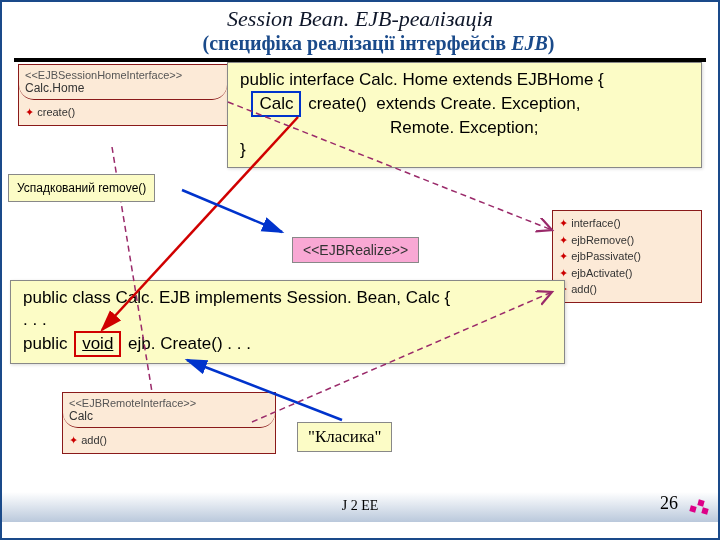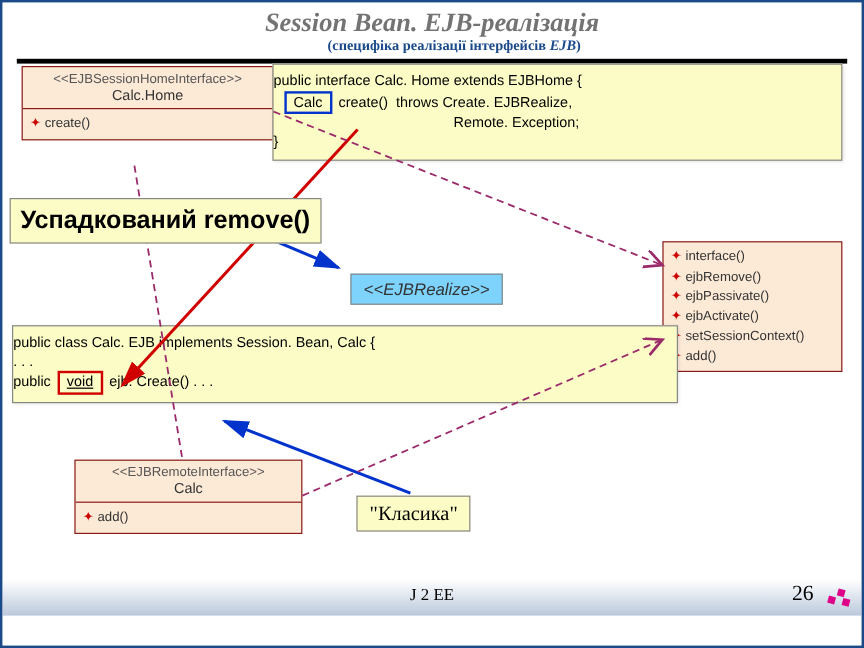--- a/index.html
+++ b/index.html
@@ -9,27 +9,27 @@
     font-family: "Times New Roman", serif;
     background: #fff;
     position: relative;
     overflow: hidden;
     border: 2px solid #1a4a8a;
   }
   .title {
     text-align: center;
     padding: 4px 0 0 0;
     font-size: 22px;
-    font-weight: bold;
+    font-weight: normal;
     font-style: italic;
-    color: #737373;
+    color: #0f172a;
   }
   .subtitle {
     text-align: center;
-    font-size: 12px;
+    font-size: 20px;
     font-weight: bold;
     color: #1a4a8a;
     line-height: 1.1;
     margin-left: 37px;
   }
   .subtitle .ejb {
     font-style: italic;
   }
   .hr-black {
     height: 4px;
@@ -46,44 +46,45 @@
     position: absolute;
     background: #fcead7;
     border: 1px solid #8a1a1a;
     font-family: Arial, sans-serif;
     font-size: 12px;
     color: #333;
   }
   .uml-box .uml-header {
     border-bottom: 1px solid #8a1a1a;
     padding: 4px 6px;
-    text-align: center;
+    text-align: left;
+    border-radius: 15px;
   }
   .uml-box .uml-body {
     padding: 4px 6px;
     font-size: 11px;
     line-height: 1.5;
   }
   .uml-box .meth::before {
     content: "✦";
     color: #c00;
     margin-right: 3px;
   }
   .uml-box .stereo {
     color: #555;
     font-size: 11px;
   }
   
   .code-box {
     position: absolute;
     background: #fcfcc6;
     border: 1px solid #888;
-    padding: 6px 0;
-    font-family: Arial, sans-serif;
-    font-size: 12px;
+    padding: 6px 12px;
+    font-family: Arial, sans-serif;
+    font-size: 17px;
     line-height: 1.3;
     z-index: 20;
     box-shadow: 1px 1px 3px rgba(0,0,0,0.15);
   }
   .boxed-red {
     display: inline-block;
     border: 2px solid #d00000;
     padding: 0 6px;
     margin: 0 2px;
     text-decoration: underline;
@@ -93,22 +94,22 @@
     border: 2px solid #0033cc;
     padding: 0 6px;
     margin: 0 2px;
   }
   
   .label-box {
     position: absolute;
     background: #fcfcc6;
     border: 1px solid #888;
     font-family: Arial, sans-serif;
-    font-size: 21px;
-    font-weight: bold;
+    font-size: 12px;
+    font-weight: normal;
     padding: 6px 8px;
     z-index: 30;
   }
   
   .classic-box {
     position: absolute;
     background: #fcfcc6;
     border: 1px solid #888;
     font-family: "Times New Roman", serif;
     font-size: 17px;
@@ -126,28 +127,27 @@
   }
   .footer-num {
     position: absolute;
     bottom: 8px;
     right: 40px;
     font-size: 18px;
   }
   
   .stereo-box {
     position: absolute;
-    background: #7dd3fc;
+    background: #f9a8d4;
     border: 1px solid #888;
     padding: 4px 10px;
     font-family: Arial, sans-serif;
     font-size: 14px;
     z-index: 10;
     color: #333;
-    font-style: italic;
   }
   
   svg.overlay {
     position: absolute;
     top: 0;
     left: 0;
     width: 720px;
     height: 460px;
     z-index: 25;
     pointer-events: none;
@@ -189,43 +189,42 @@
       <div class="meth">create()</div>
     </div>
   </div>
 
   <div class="uml-box" style="right:16px;top:148px;width:150px;">
     <div class="uml-body">
       <div class="meth">interface()</div>
       <div class="meth">ejbRemove()</div>
       <div class="meth">ejbPassivate()</div>
       <div class="meth">ejbActivate()</div>
-      <div class="meth">setSessionContext()</div>
       <div class="meth">add()</div>
     </div>
   </div>
 
-  <div class="uml-box" style="left:60px;top:330px;width:190px;">
+  <div class="uml-box" style="left:60px;top:330px;width:214px;">
     <div class="uml-header">
       <div class="stereo">&lt;&lt;EJBRemoteInterface&gt;&gt;</div>
       <div>Calc</div>
     </div>
     <div class="uml-body">
       <div class="meth">add()</div>
     </div>
   </div>
 
   <div class="stereo-box" style="left:290px;top:175px;">&lt;&lt;EJBRealize&gt;&gt;</div>
 
   <div class="code-box" style="left:225px;top:0px;width:475px;">
     <div>public interface Calc. Home extends EJBHome {</div>
     <div>
       &nbsp;&nbsp;<span class="boxed-blue">Calc</span>
       <span>create()</span>
-      &nbsp;<span>throws Create. EJBRealize,</span>
+      &nbsp;<span>extends Create. Exception,</span>
     </div>
     <div style="padding-left:150px;">Remote. Exception;</div>
     <div>}</div>
   </div>
 
   <div class="label-box" style="left:6px;top:112px;">Успадкований remove()</div>
 
   <div class="code-box" style="left:8px;top:218px;width:555px;">
     <div>public class Calc. EJB implements Session. Bean, Calc {</div>
     <div>. . .</div>

